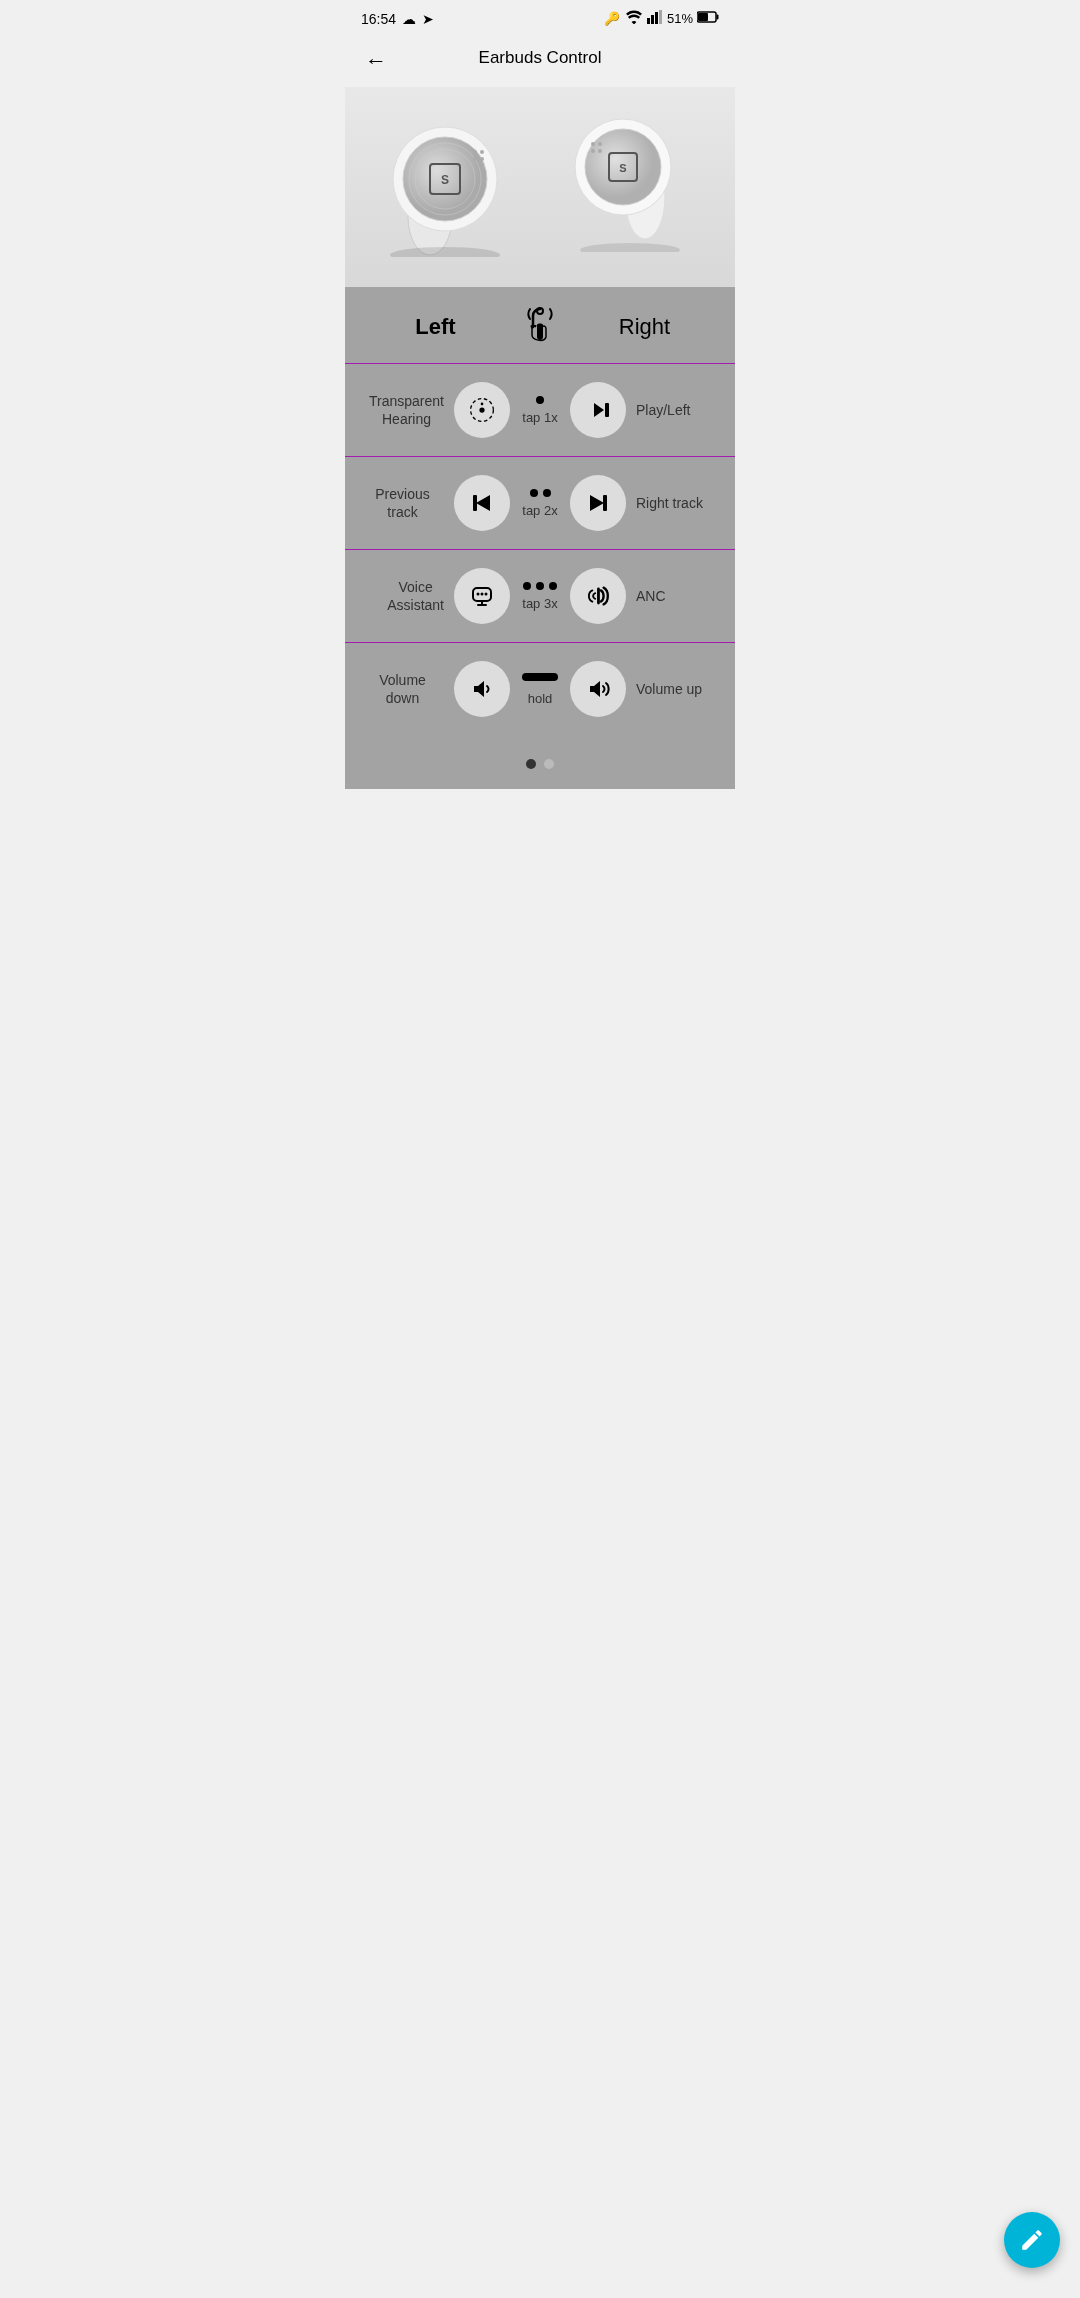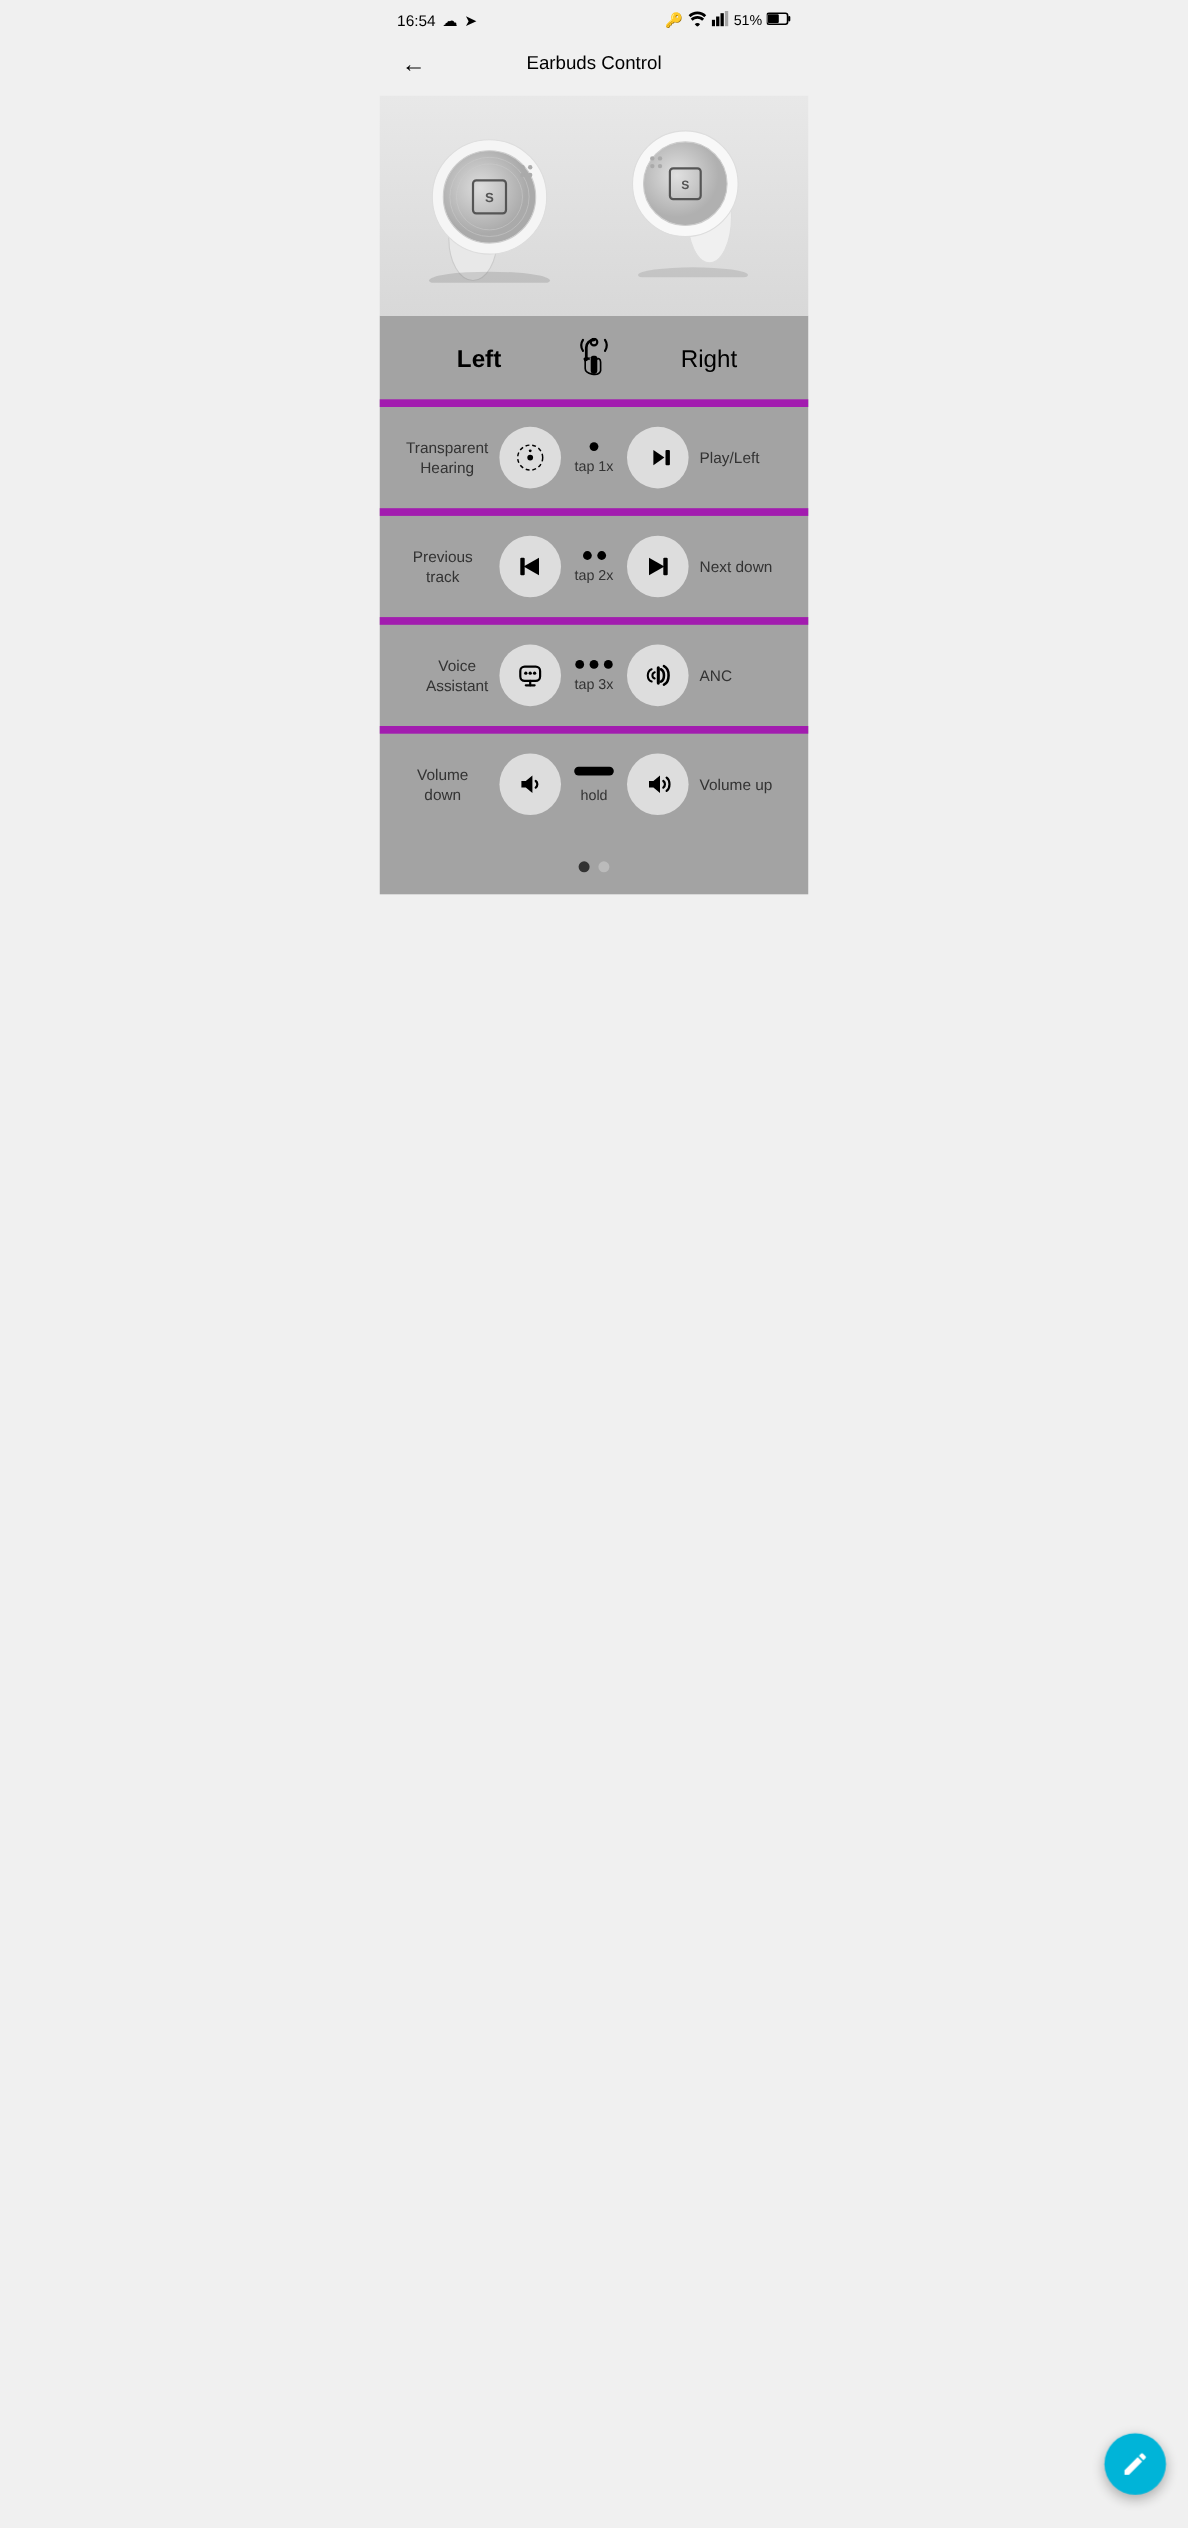--- a/index.html
+++ b/index.html
@@ -108,21 +108,21 @@
       text-align: center;
       font-size: 22px;
       font-weight: 400;
     }
 
     .control-row {
       display: grid;
       grid-template-columns: 1fr 60px 1fr;
       align-items: center;
       padding: 18px 16px;
-      border-top: 7px solid #a21caf;
+      border-top: 1px solid #a21caf;
     }
 
     .control-left {
       display: flex;
       align-items: center;
       gap: 10px;
       justify-content: flex-end;
     }
 
     .control-right {
@@ -400,21 +400,21 @@
       </div>
       <span class="tap-label">tap 2x</span>
     </div>
     <div class="control-right">
       <div class="icon-circle">
         <svg width="28" height="28" viewBox="0 0 28 28" fill="none">
           <rect x="19" y="6" width="4" height="16" rx="1" fill="black"></rect>
           <polygon points="6,6 6,22 20,14" fill="black"></polygon>
         </svg>
       </div>
-      <span class="control-label">Next down</span>
+      <span class="control-label">Right track</span>
     </div>
   </div>
 
   <div class="control-row">
     <div class="control-left">
       <span class="control-label">Voice<br>Assistant</span>
       <div class="icon-circle">
         <svg width="28" height="28" viewBox="0 0 28 28" fill="none">
           <rect x="5" y="6" width="18" height="13" rx="4" stroke="black" stroke-width="2" fill="none"></rect>
           <circle cx="10" cy="12" r="1.5" fill="black"></circle>

